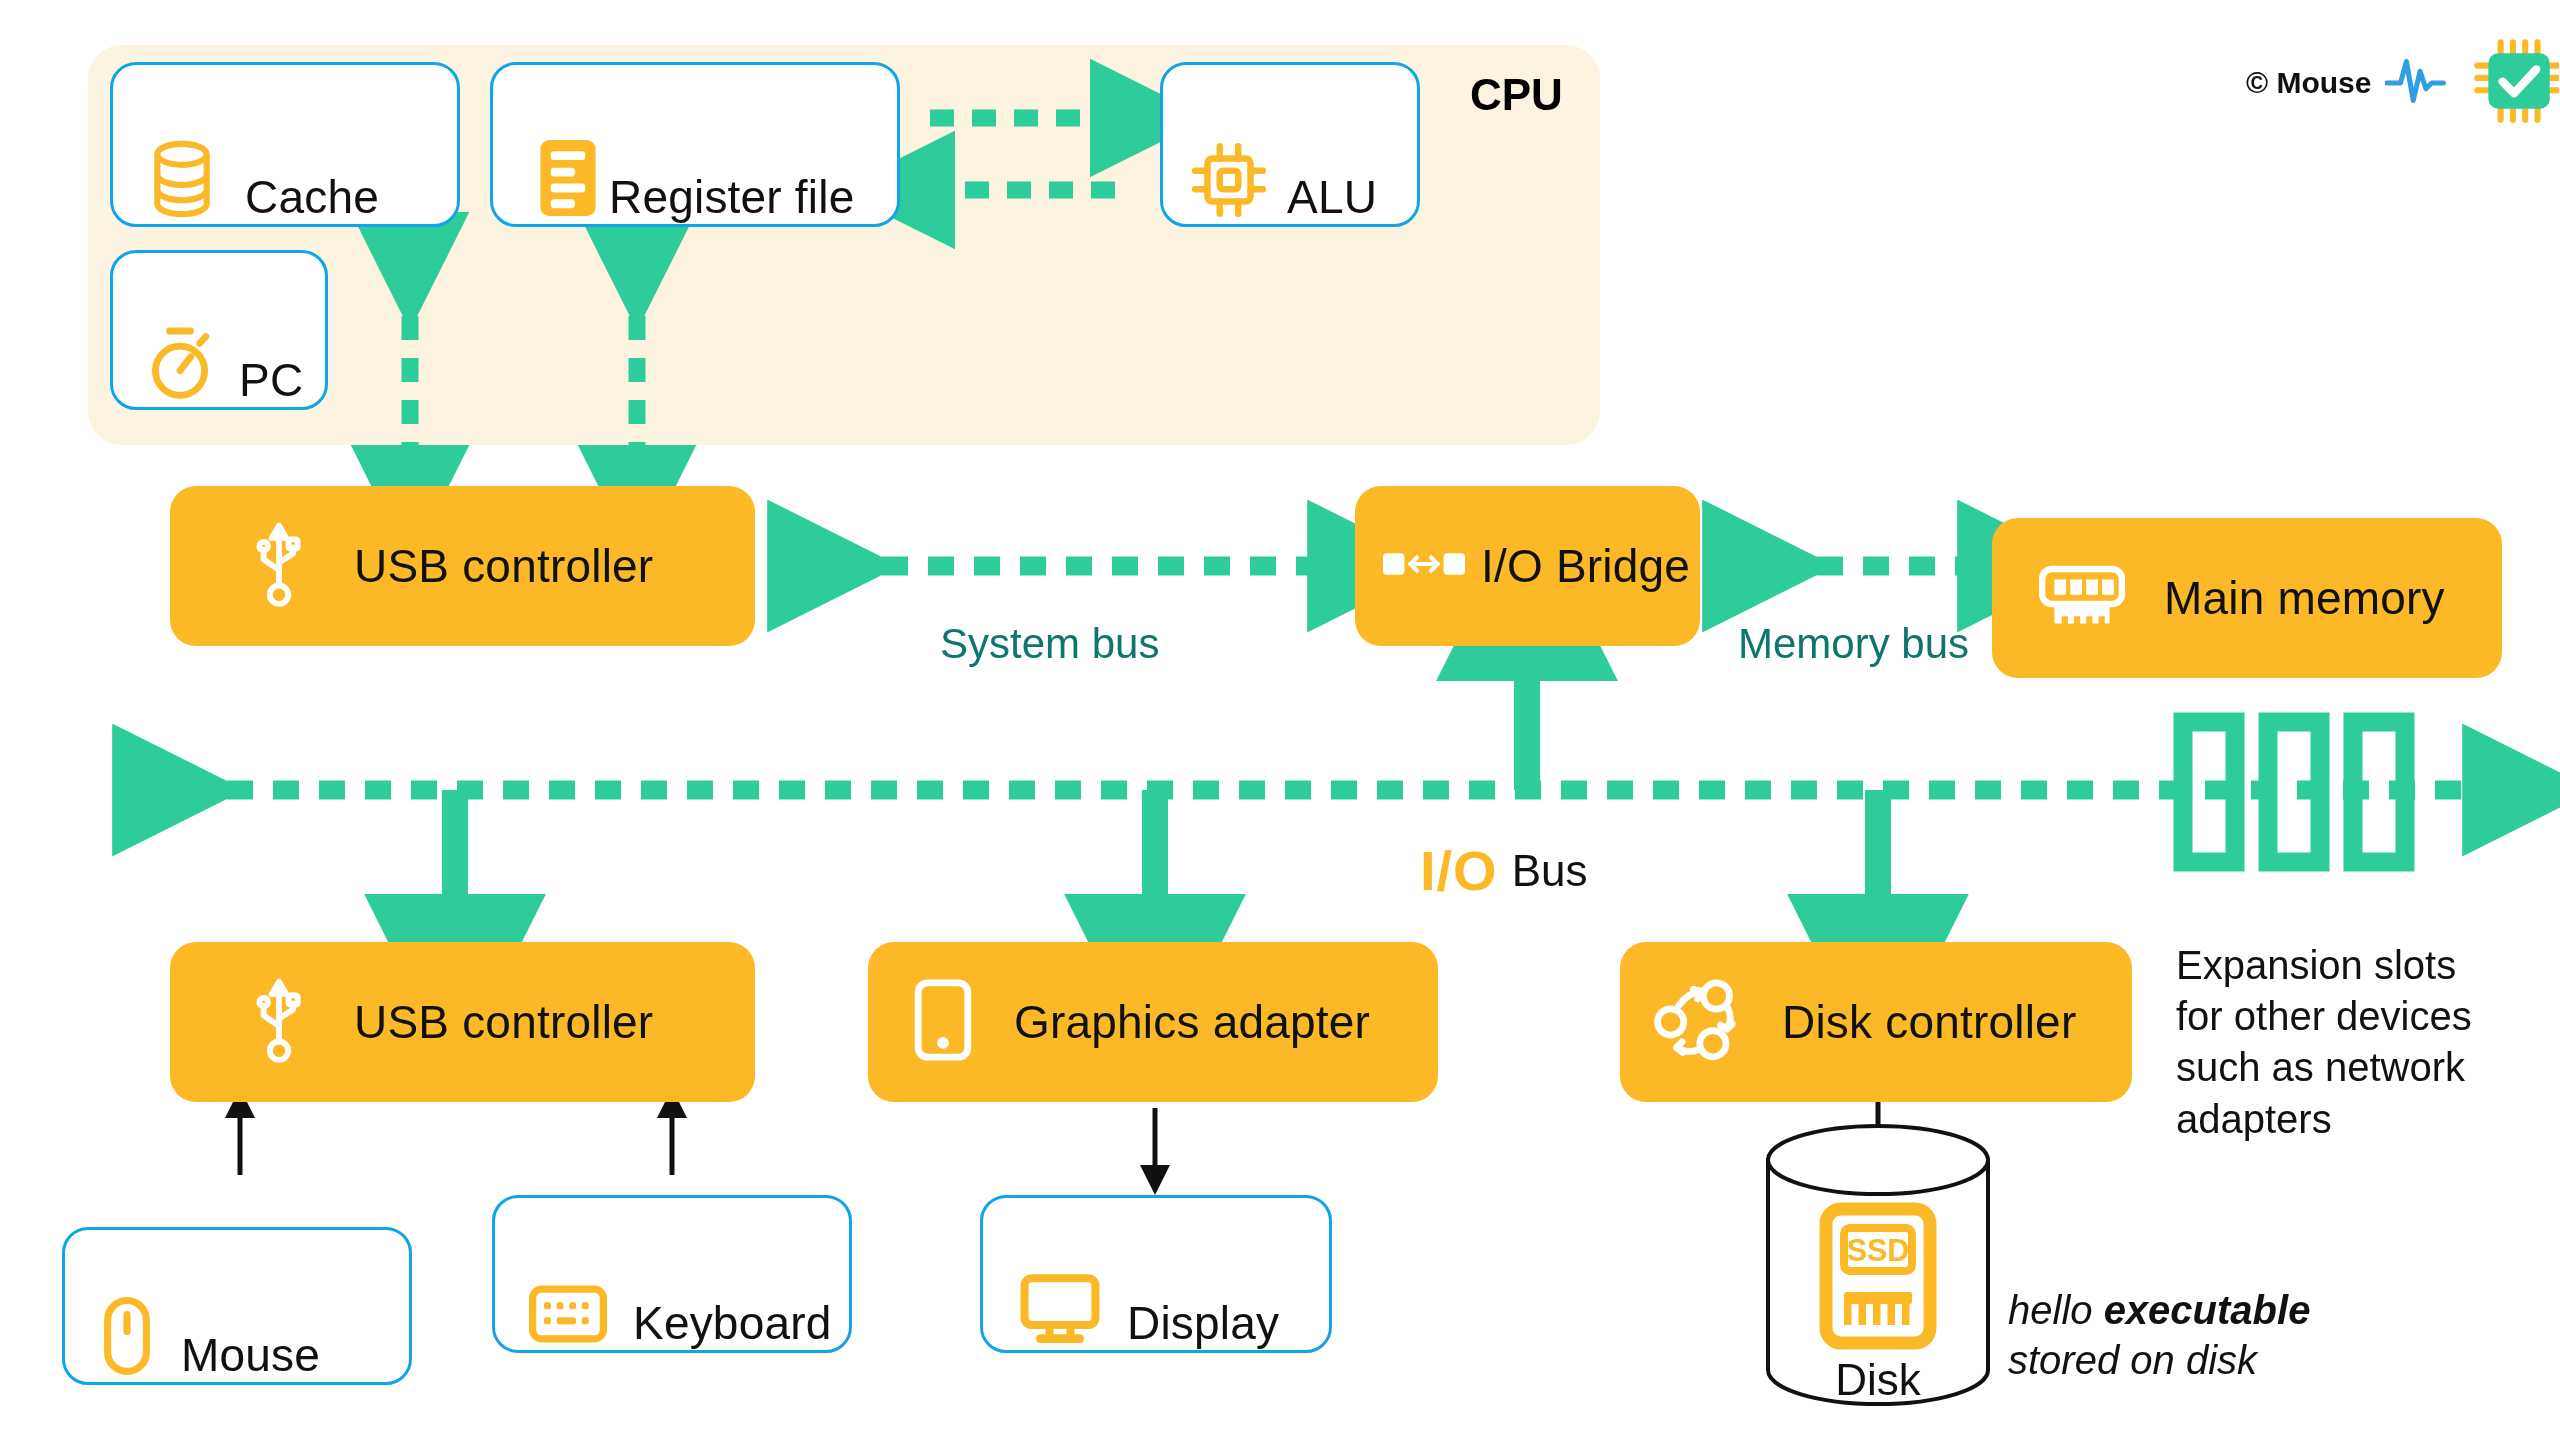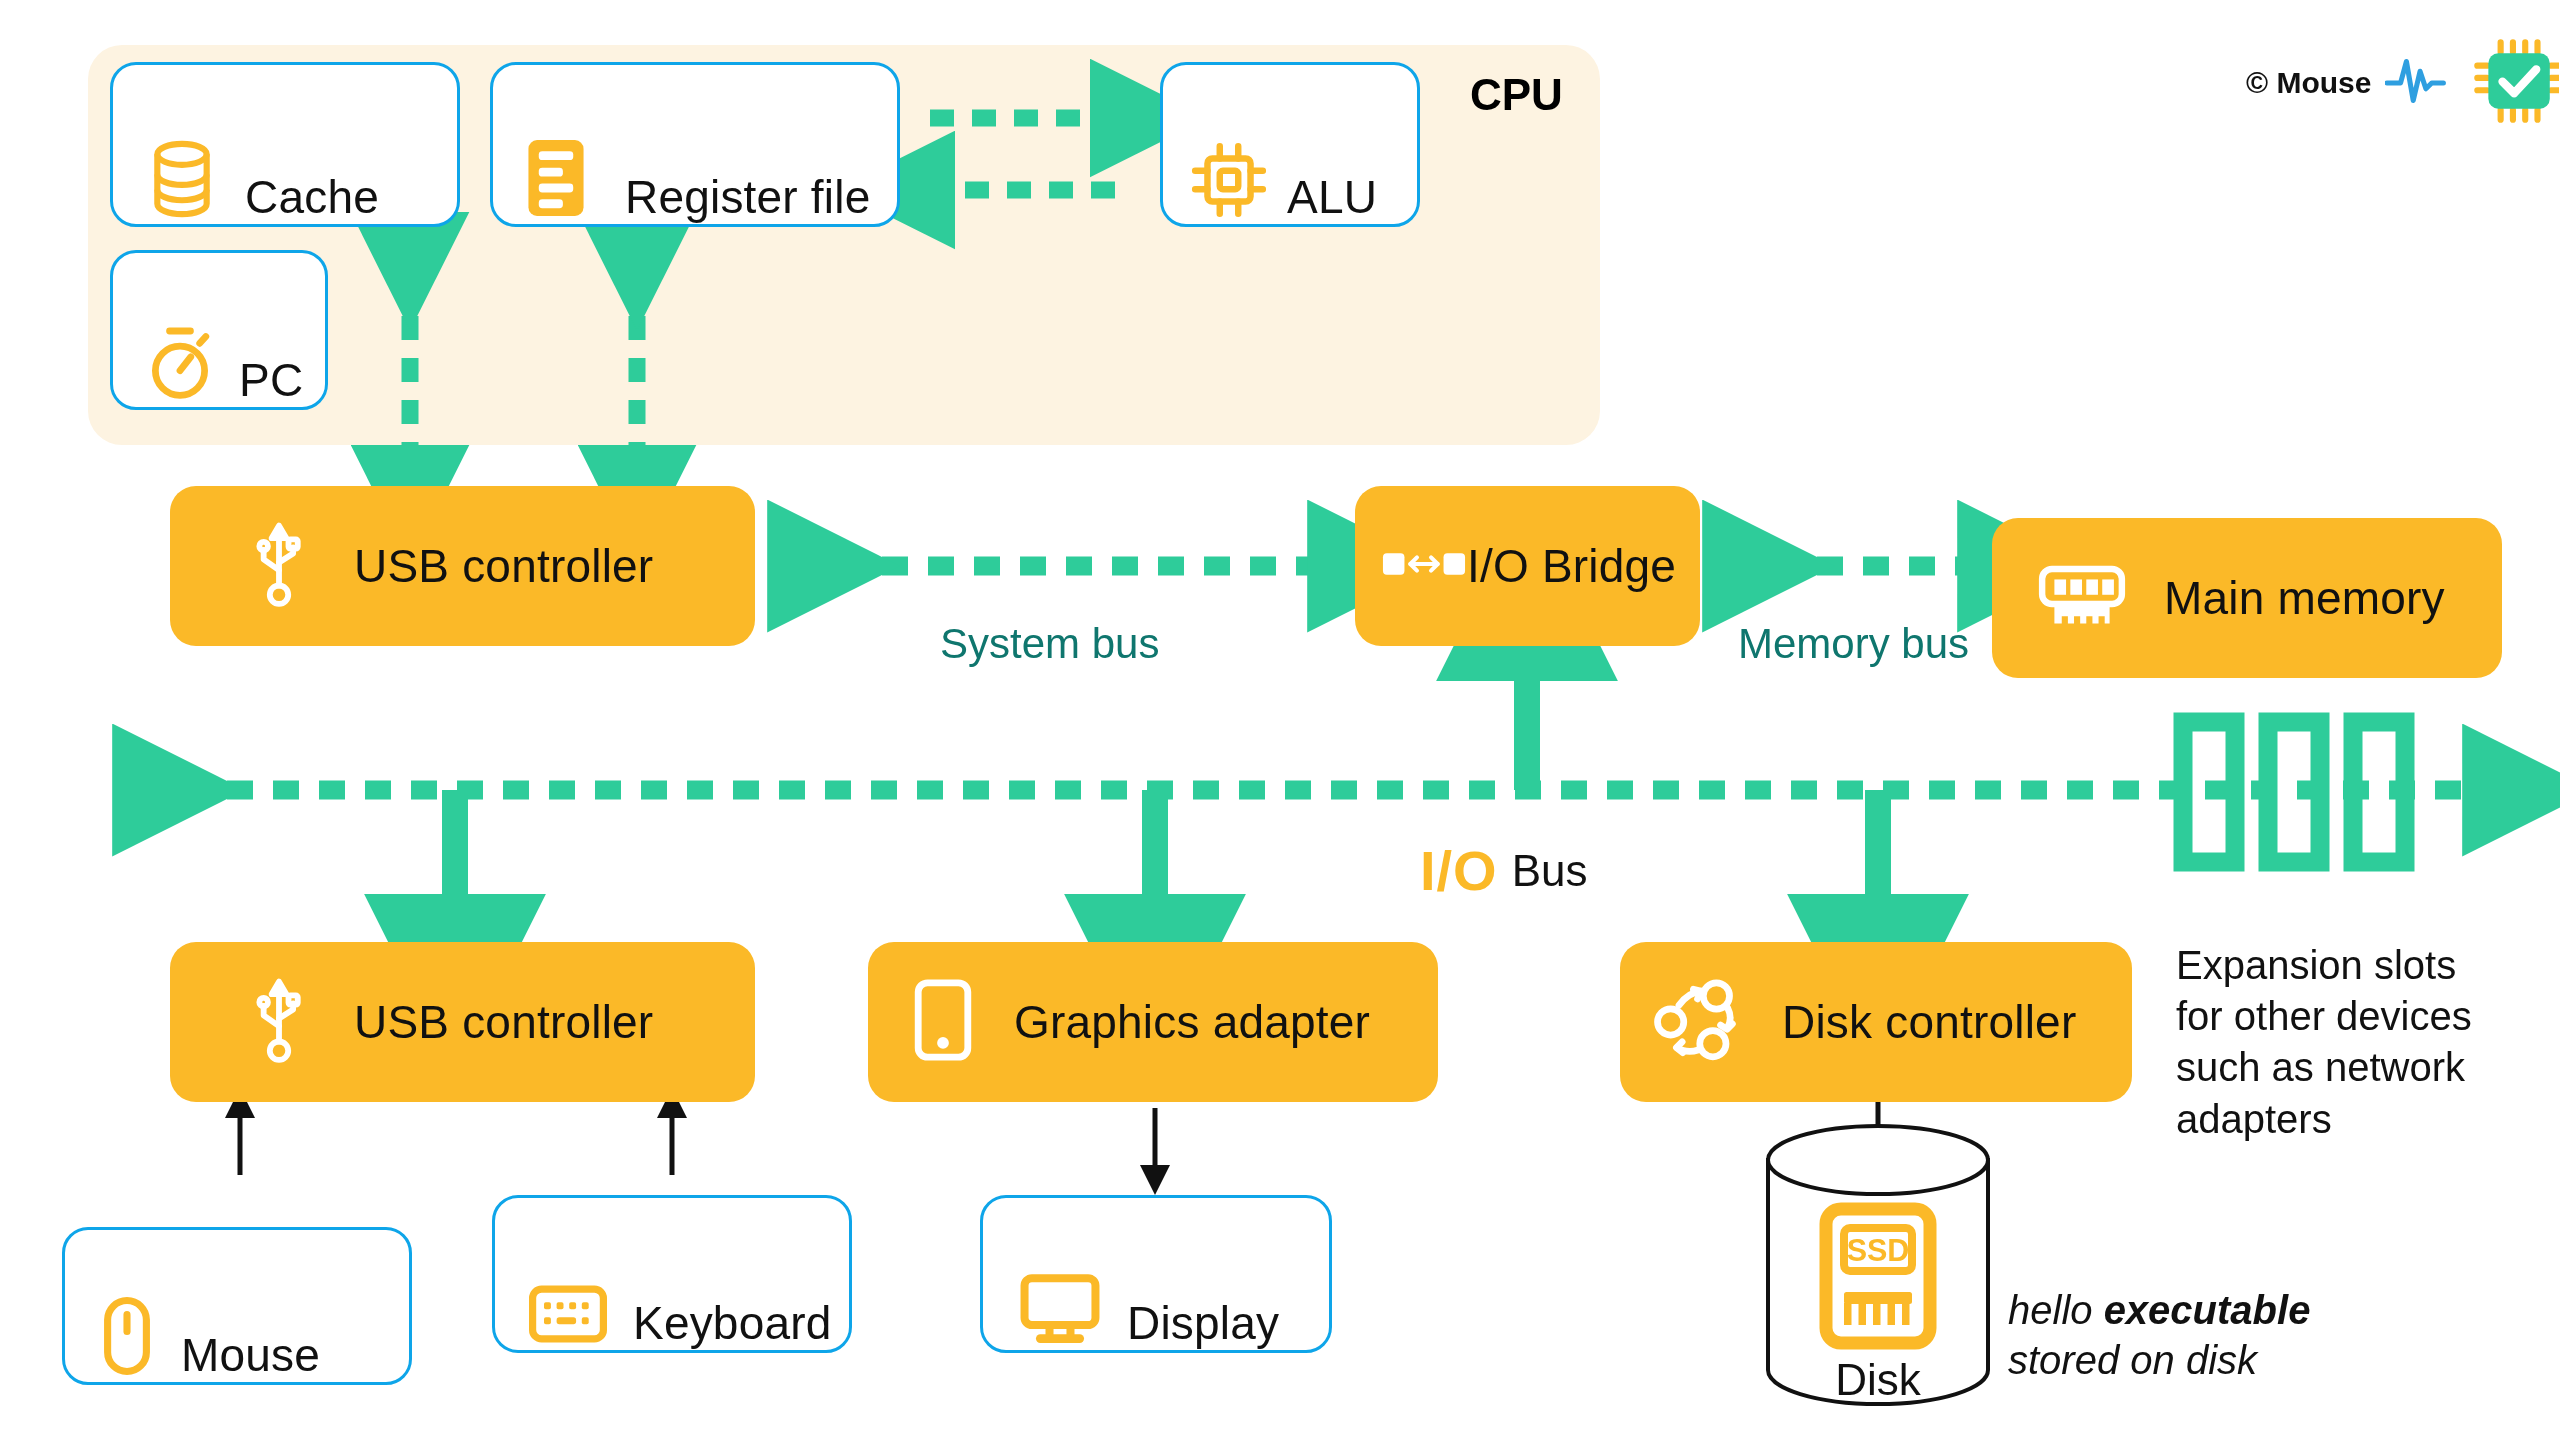--- a/index.html
+++ b/index.html
@@ -208,21 +208,21 @@
       <svg width="74" height="82" viewBox="0 0 24 26" fill="none" stroke="#fbb928" stroke-width="2">
         <ellipse cx="12" cy="5" rx="8" ry="3.4"></ellipse>
         <path d="M4,5 L4,21 A8,3.4 0 0 0 20,21 L20,5"></path>
         <path d="M4,11.5 A8,3.4 0 0 0 20,11.5"></path>
         <path d="M4,16.5 A8,3.4 0 0 0 20,16.5"></path>
       </svg>
     </span>
     <span class="label">Cache</span>
   </div>
 
-  <div class="node node-white" style="left:490px; top:62px; width:410px; height:165px; padding-left:32px; gap:38px;">
+  <div class="node node-white" style="left:490px; top:62px; width:410px; height:165px; padding-left:44px; gap:10px;">
     <span class="icon">
       <svg width="62" height="84" viewBox="0 0 18 24">
         <rect x="1" y="1" width="16" height="22" rx="2.5" fill="#fbb928"></rect>
         <rect x="4" y="4.2" width="10" height="2.6" rx="1" fill="#ffffff"></rect>
         <rect x="4" y="9" width="7" height="2.6" rx="1" fill="#ffffff"></rect>
         <rect x="4" y="13.6" width="10" height="2.6" rx="1" fill="#ffffff"></rect>
         <rect x="4" y="18.2" width="7" height="2.6" rx="1" fill="#ffffff"></rect>
       </svg>
     </span>
     <span class="label">Register file</span>
@@ -260,21 +260,21 @@
         <circle cx="10" cy="24" r="3"></circle>
         <path d="M10,16 L5,12.5 L5,9.4"></path>
         <circle cx="5" cy="8.2" r="1.4"></circle>
         <path d="M10,13.5 L14.6,10.6 L14.6,8.6"></path>
         <rect x="13.1" y="6" width="3" height="3" rx="0.6"></rect>
       </svg>
     </span>
     <span class="label">USB controller</span>
   </div>
 
-  <div class="node node-orange" style="left:1355px; top:486px; width:345px; height:160px; padding-left:26px; ">
+  <div class="node node-orange" style="left:1355px; top:486px; width:345px; height:160px; padding-left:26px; gap:14px;">
     <span class="icon">
       <svg width="86" height="42" viewBox="0 0 44 20" fill="none">
         <rect x="1" y="4.5" width="11" height="11" rx="2" fill="#ffffff"></rect>
         <rect x="32" y="4.5" width="11" height="11" rx="2" fill="#ffffff"></rect>
         <path d="M15,10 L29,10" stroke="#ffffff" stroke-width="2.1" stroke-linecap="round"></path>
         <path d="M18.4,6.6 L15,10 L18.4,13.4" stroke="#ffffff" stroke-width="2.1" stroke-linecap="round" stroke-linejoin="round"></path>
         <path d="M25.6,6.6 L29,10 L25.6,13.4" stroke="#ffffff" stroke-width="2.1" stroke-linecap="round" stroke-linejoin="round"></path>
       </svg>
     </span>
     <span class="label">I/O Bridge</span>

